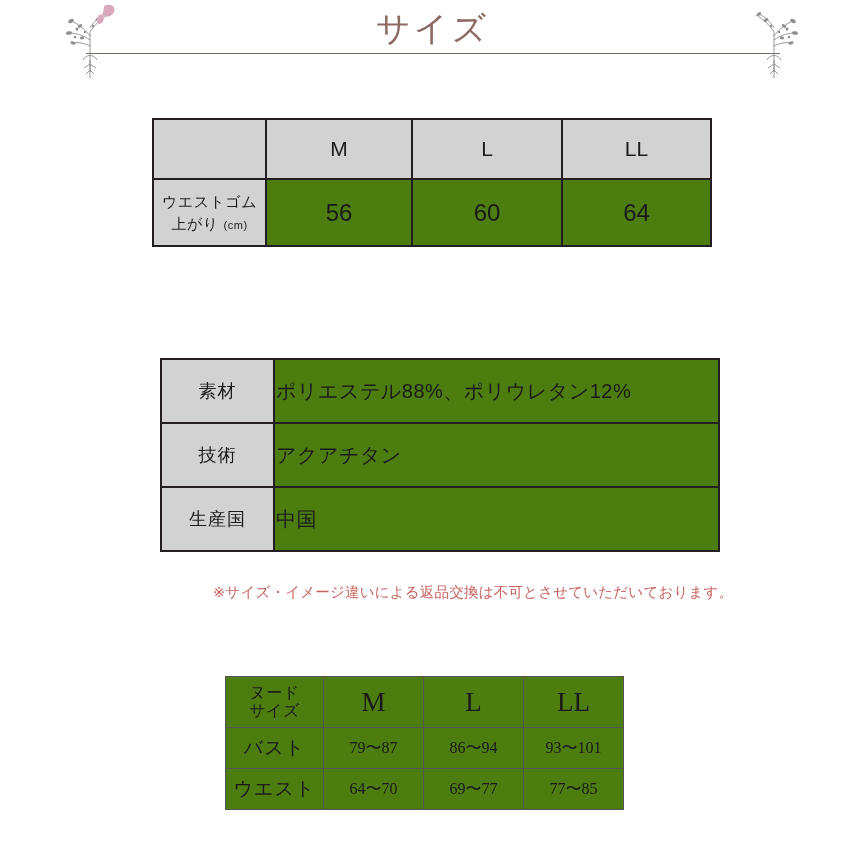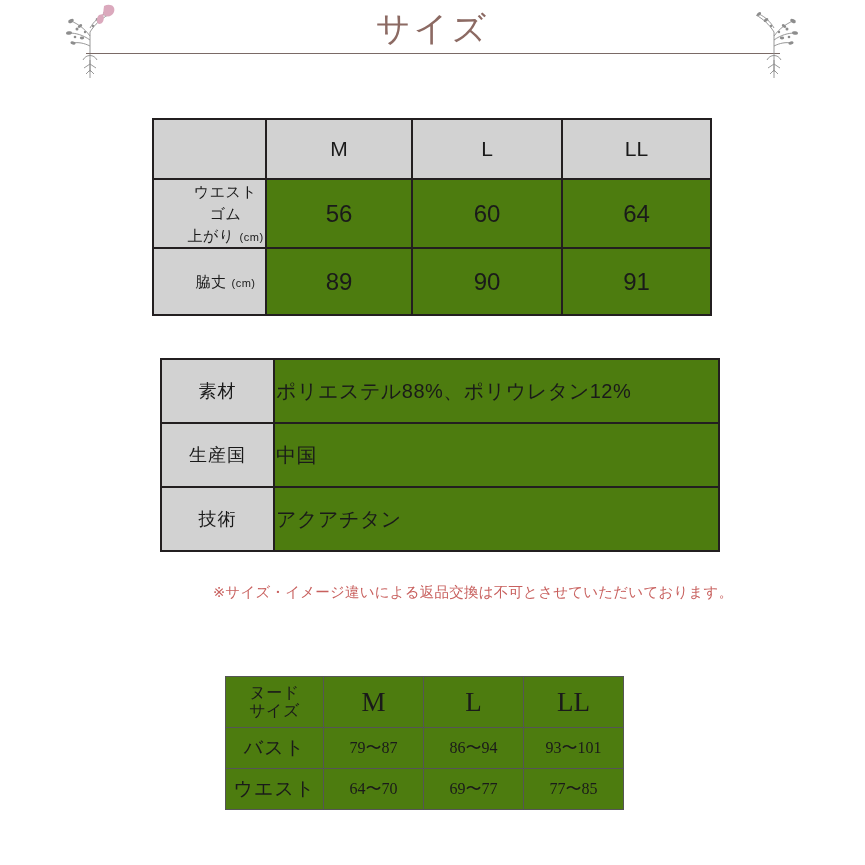--- a/index.html
+++ b/index.html
@@ -77,21 +77,20 @@
   #size-table .col-label { width: 113px; }
   #size-table .col-m     { width: 146px; }
   #size-table .col-l     { width: 150px; }
   #size-table .col-ll    { width: 149px; }
   #size-table .row-head td { height: 56px; font-size: 21px; }
   #size-table .row-body td { height: 63px; }
   #size-table .label-txt {
     font-size: 15px;
     line-height: 1.45;
     letter-spacing: 0.5px;
-    margin-left: 32px;
   }
   #size-table .unit {
     font-size: 11px;
     padding-left: 5px;
   }
   #size-table .val {
     font-size: 24px;
   }
 
   
@@ -253,50 +252,40 @@
       <td class="cell-gray">
         <div class="label-txt">
           <span>ウエストゴム</span><br>
           <span>上がり</span><span class="unit">(cm)</span>
         </div>
       </td>
       <td class="cell-white val">56</td>
       <td class="cell-white val">60</td>
       <td class="cell-white val">64</td>
     </tr>
-    <tr class="row-body">
-      <td class="cell-gray">
-        <div class="label-txt">
-          <span>脇丈</span><span class="unit">(cm)</span>
-        </div>
-      </td>
-      <td class="cell-white val">89</td>
-      <td class="cell-white val">90</td>
-      <td class="cell-white val">91</td>
-    </tr>
   </tbody>
 </table>
 
 <table class="tbl" id="spec-table">
   <colgroup>
     <col class="col-label">
       <col class="col-value">
   </colgroup>
   <tbody>
     <tr>
       <td class="cell-gray spec-label">素材</td>
       <td class="cell-white spec-value">ポリエステル88%、ポリウレタン12%</td>
     </tr>
     <tr>
+      <td class="cell-gray spec-label">技術</td>
+      <td class="cell-white spec-value">アクアチタン</td>
+    </tr>
+    <tr>
       <td class="cell-gray spec-label">生産国</td>
       <td class="cell-white spec-value">中国</td>
-    </tr>
-    <tr>
-      <td class="cell-gray spec-label">技術</td>
-      <td class="cell-white spec-value">アクアチタン</td>
     </tr>
   </tbody>
 </table>
 
 <div class="notice">
   <div>※サイズ・イメージ違いによる返品交換は不可とさせていただいております。</div>
 </div>
 
 <table class="tbl" id="nude-table">
   <colgroup>

